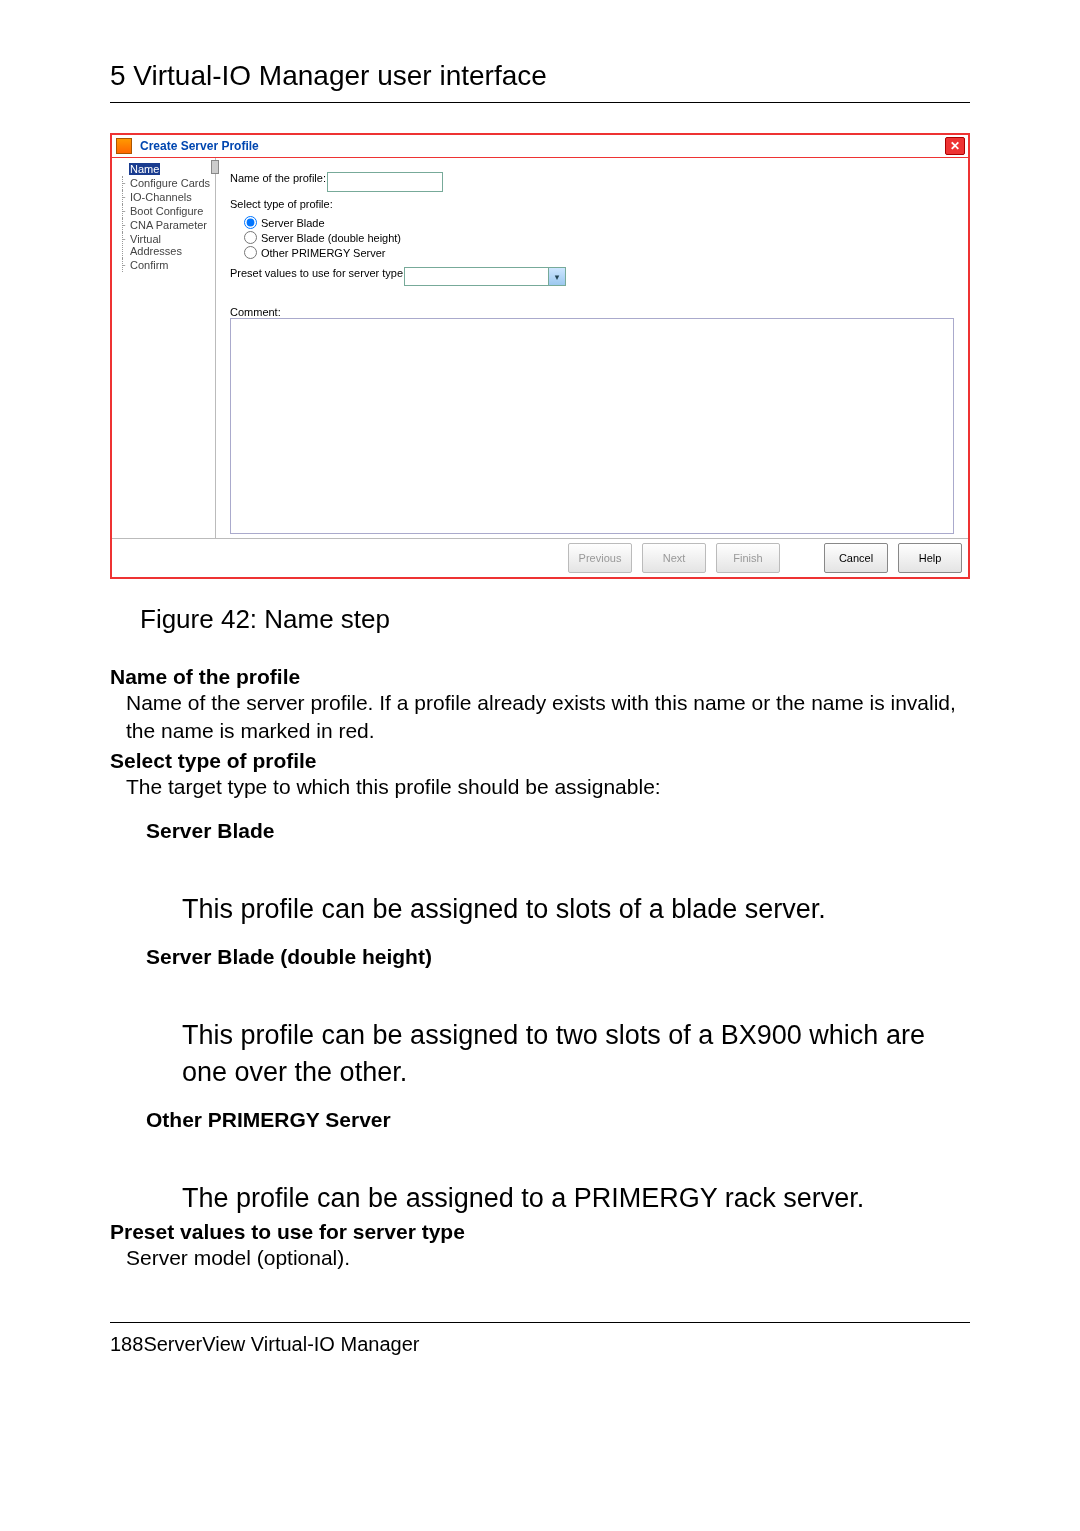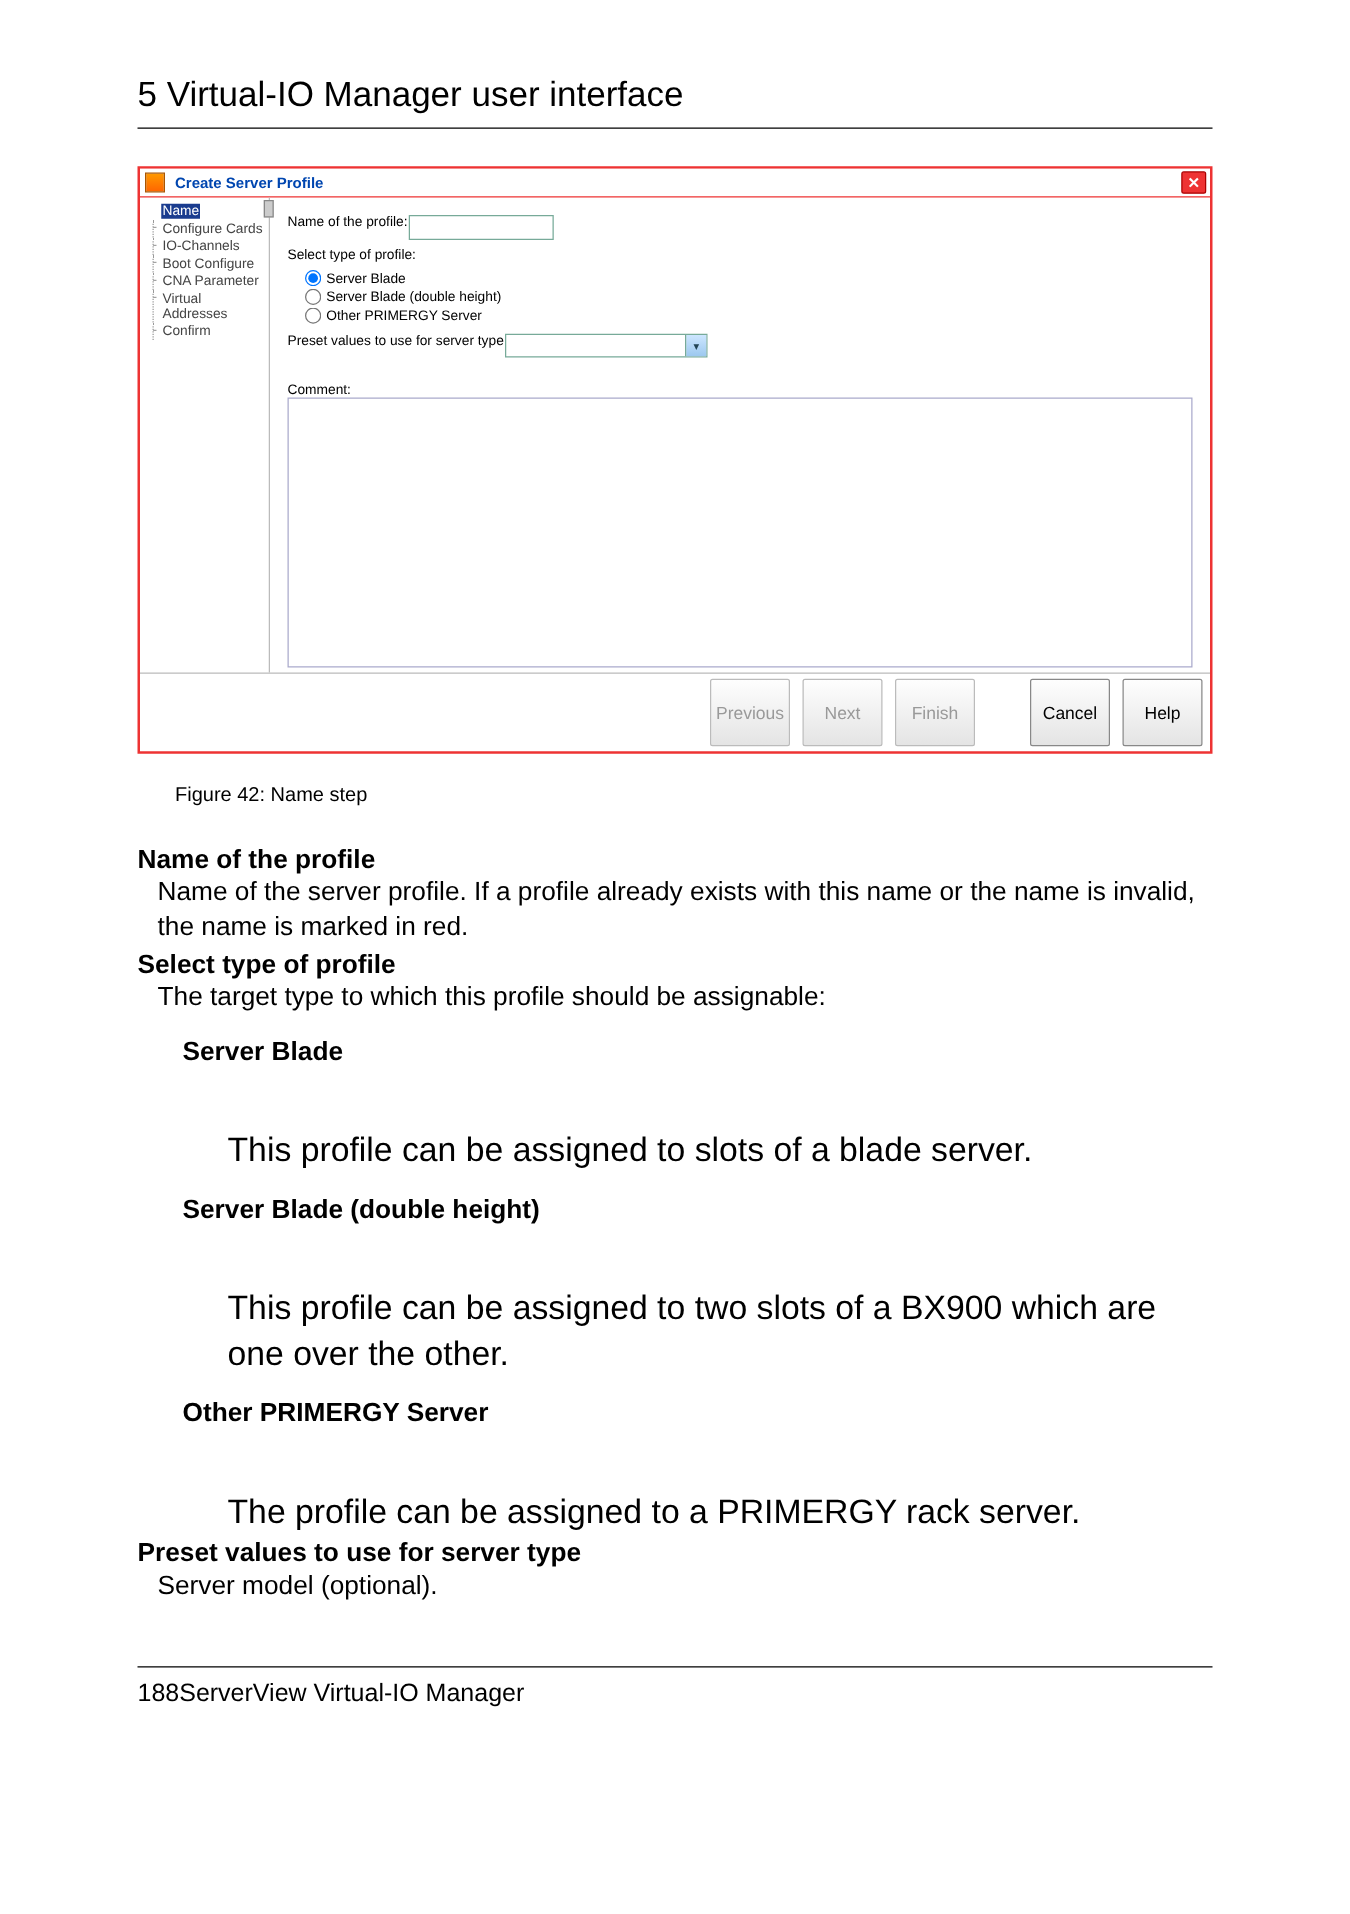--- a/index.html
+++ b/index.html
@@ -171,32 +171,32 @@
   }
   .dialog-footer{
     border-top: 1px solid #bbb;
     padding: 4px 6px;
     display:flex;
     justify-content:flex-end;
     gap: 10px;
   }
   .dbtn{
     min-width:62px;
-    padding:18px 0;
-    font-size:14px;
+    padding:8px 0;
+    font-size:11px;
     border:1px solid #888;
     background: linear-gradient(#fefefe,#e4e4e4);
     border-radius:2px;
     text-align:center;
   }
   .dbtn.disabled{ color:#999; border-color:#bbb; }
   .spacer-big{width:24px;}
 
   .figure-caption{
-    font-size: 16px;
+    font-size: 26px;
     margin: 0 0 30px 30px;
   }
 
   .desc-term{
     font-weight: bold;
     font-size: 21px;
     margin-top: 3px;
   }
   .desc-body{
     font-size: 21px;

